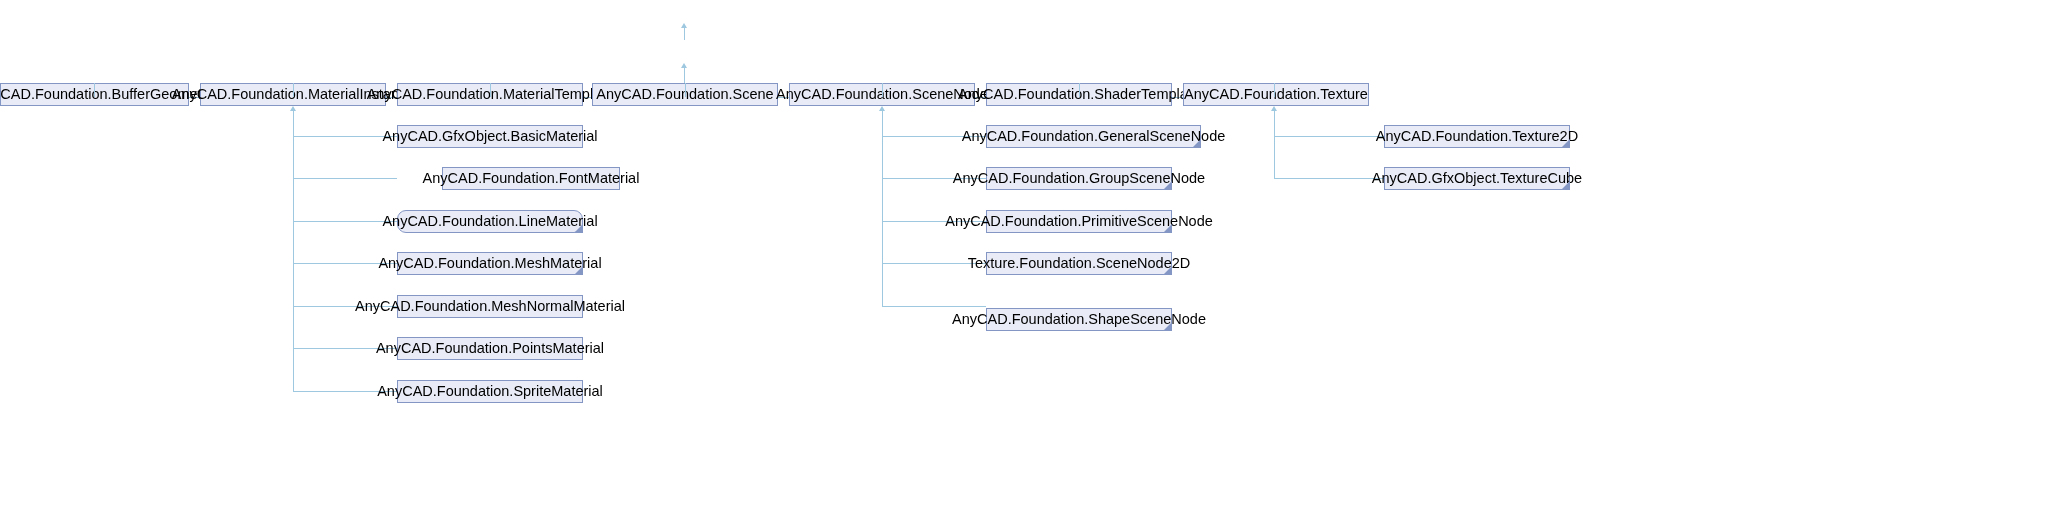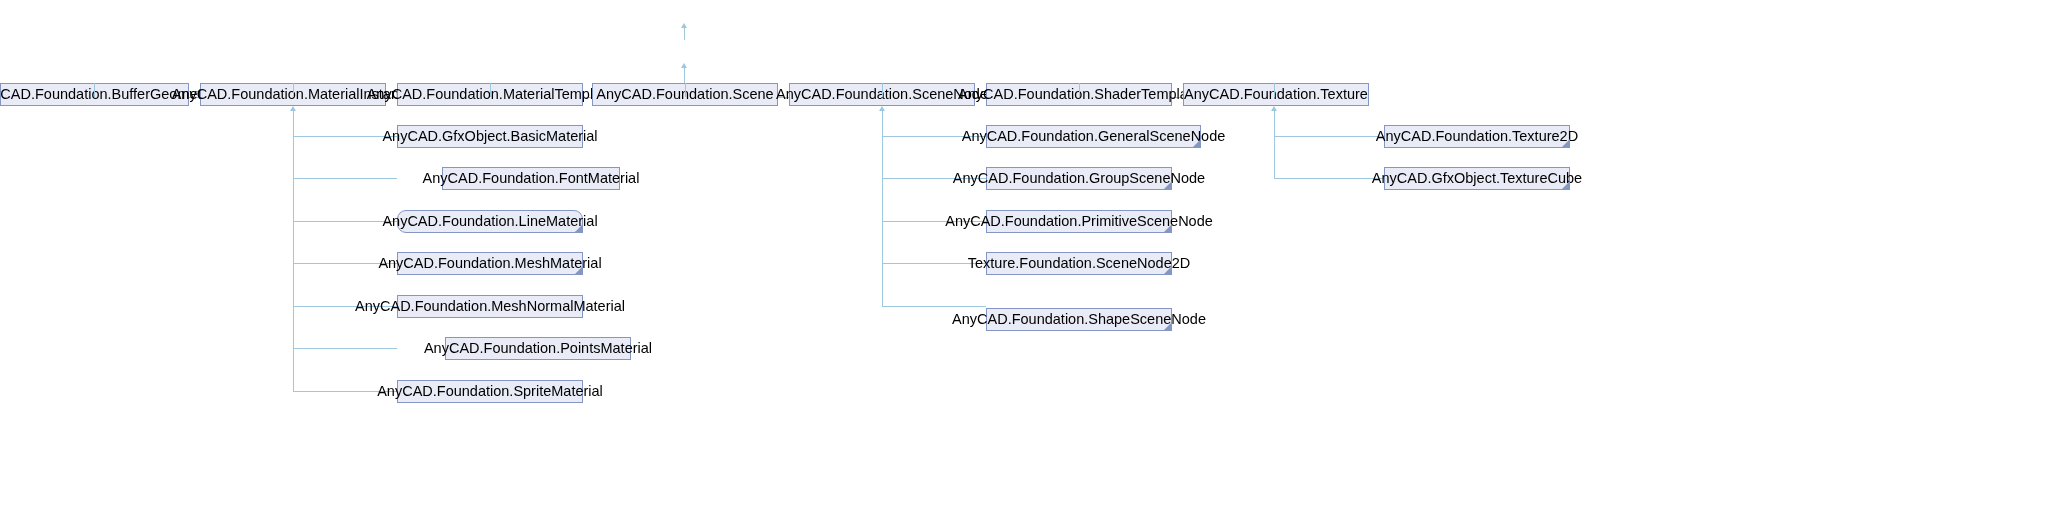--- a/index.html
+++ b/index.html
@@ -123,21 +123,21 @@
   <div class="edge h" style="left:293px; top:263px;  width:104px;"></div>
   <div class="edge h" style="left:293px; top:306px;  width:104px;"></div>
   <div class="edge h" style="left:293px; top:348px;  width:104px;"></div>
   <div class="edge h" style="left:293px; top:391px;  width:104px;"></div>
 
   <div class="node cls" style="left:397px; top:125px; width:186px;">AnyCAD.GfxObject.BasicMaterial</div>
   <div class="node cls" style="left:397px; top:167px; width:178px;margin-left:45px;">AnyCAD.Foundation.FontMaterial</div>
   <div class="node cls folded" style="left:397px; top:210px; width:186px;border-radius:9px;">AnyCAD.Foundation.LineMaterial</div>
   <div class="node cls folded" style="left:397px; top:252px; width:186px;">AnyCAD.Foundation.MeshMaterial</div>
   <div class="node cls" style="left:397px; top:295px; width:186px;">AnyCAD.Foundation.MeshNormalMaterial</div>
-  <div class="node cls" style="left:397px; top:337px; width:186px;margin-left:48px;">AnyCAD.Foundation.PointsMaterial</div>
+  <div class="node cls" style="left:397px; top:337px; width:186px;">AnyCAD.Foundation.PointsMaterial</div>
   <div class="node cls" style="left:397px; top:380px; width:186px;">AnyCAD.Foundation.SpriteMaterial</div>
 
   <div class="arrow" style="left:879px; top:106px;"></div>
   <div class="edge v" style="left:882px; top:110px; height:196px;"></div>
 
   <div class="edge h" style="left:882px; top:136px; width:104px;"></div>
   <div class="edge h" style="left:882px; top:178px; width:104px;"></div>
   <div class="edge h" style="left:882px; top:221px; width:104px;"></div>
   <div class="edge h" style="left:882px; top:263px; width:104px;"></div>
   <div class="edge h" style="left:882px; top:306px; width:104px;"></div>

